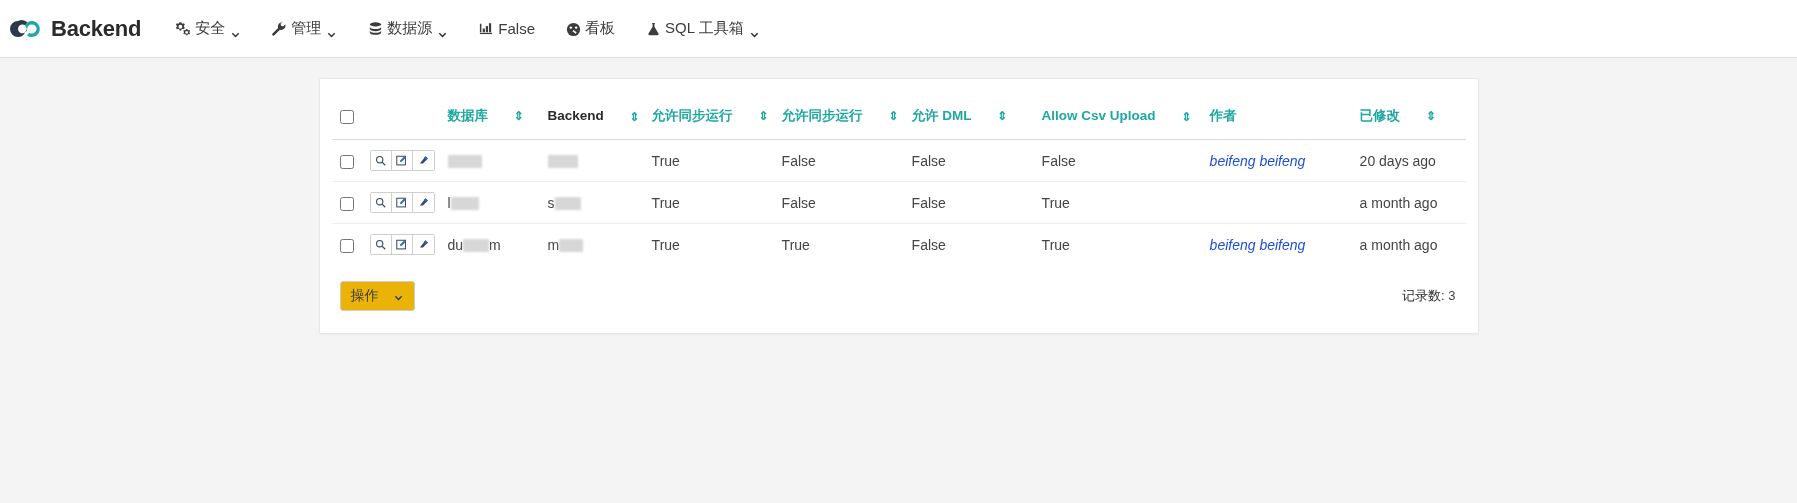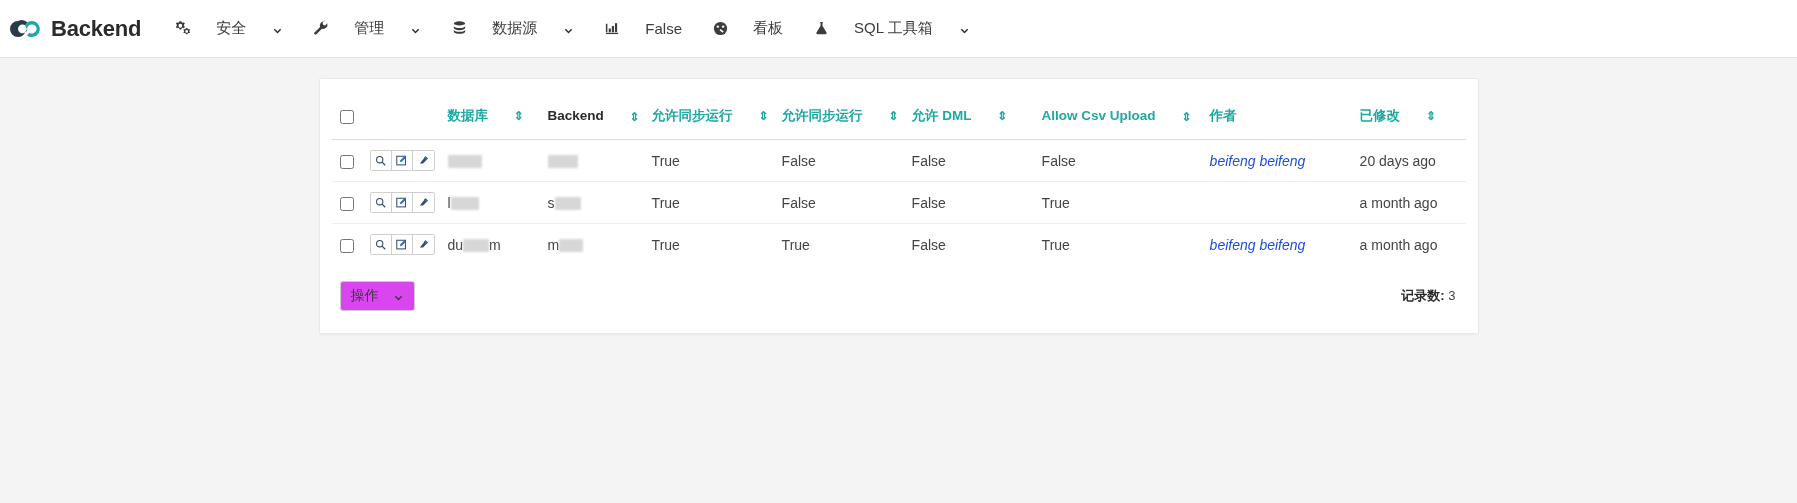--- a/index.html
+++ b/index.html
@@ -33,22 +33,22 @@
   .brand-logo { width: 34px; height: 20px; display: block; }
   .brand-name {
     font-size: 22px;
     font-weight: bold;
     color: #2b2b2b;
     letter-spacing: -0.2px;
   }
   .nav-items { display: flex; align-items: center; }
   .nav-item {
     display: flex;
-    align-items: center;
-    gap: 24px;
+    align-items: flex-end;
+    gap: 3px;
     padding: 6px 12px;
     margin-right: 6px;
     color: #3c3c3c;
     font-size: 15px;
     cursor: pointer;
     white-space: nowrap;
   }
   .nav-icon { display: inline-flex; width: 17px; height: 17px; align-items: center; justify-content: center; }
   .nav-icon svg { display: block; }
   .caret { width: 11px; height: 11px; margin-left: 2px; }
@@ -174,31 +174,31 @@
   .panel-footer {
     display: flex;
     align-items: center;
     justify-content: space-between;
     padding: 16px 4px 22px 8px;
   }
   .bulk-select {
     display: inline-flex;
     align-items: center;
     gap: 12px;
-    background: #d946ef;
+    background: #eab308;
     border: 1px solid #cccccc;
     border-radius: 3px;
     padding: 5px 10px;
     font-size: 14px;
     color: #3a3a3a;
     cursor: pointer;
   }
   .bulk-select .caret { width: 11px; height: 11px; }
   .record-count { font-size: 13px; color: #2b2b2b; padding-right: 6px; }
-  .record-count b { font-weight: bold; }
+  .record-count b { font-weight: normal; }
   .record-count .num { font-weight: normal; color: #444; }
 </style>
 </head>
 <body>
 
 <div class="navbar">
   <a class="brand" href="#">
     <span class="brand-logo">
       <svg viewBox="0 0 34 20" width="34" height="20" aria-hidden="true">
         <path d="M10 2a8 8 0 100 16 8 8 0 007.0-4.2L19.2 9.5A4.6 4.6 0 0110 10a4.6 4.6 0 014.6-4.6c1.0 0 1.9.3 2.6.9l2.3-2.8A8 8 0 0010 2z" fill="#2b3a4a"></path>

